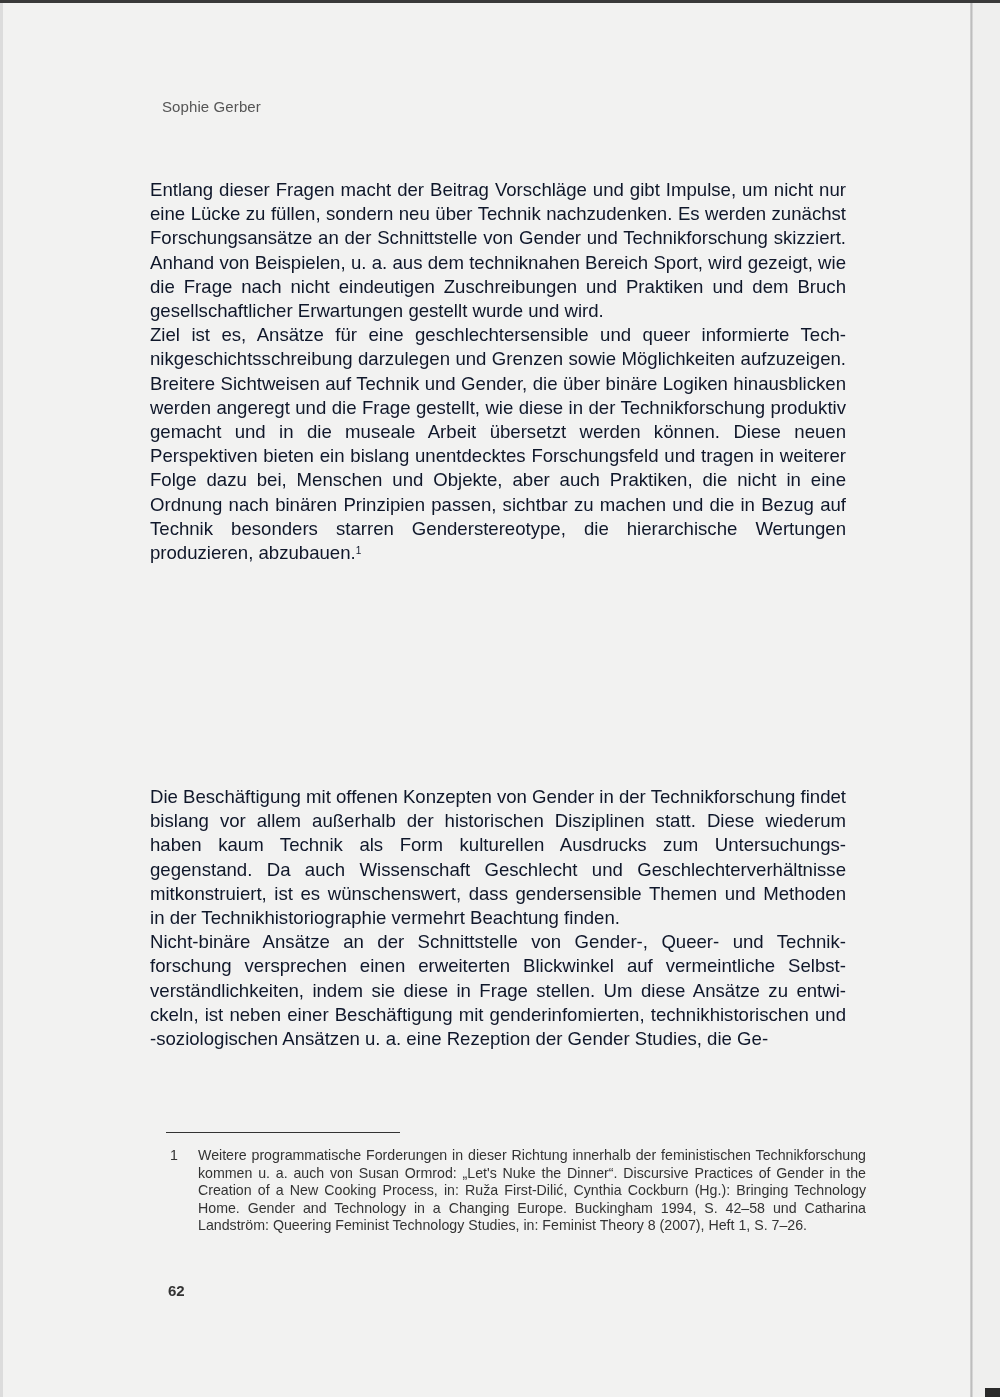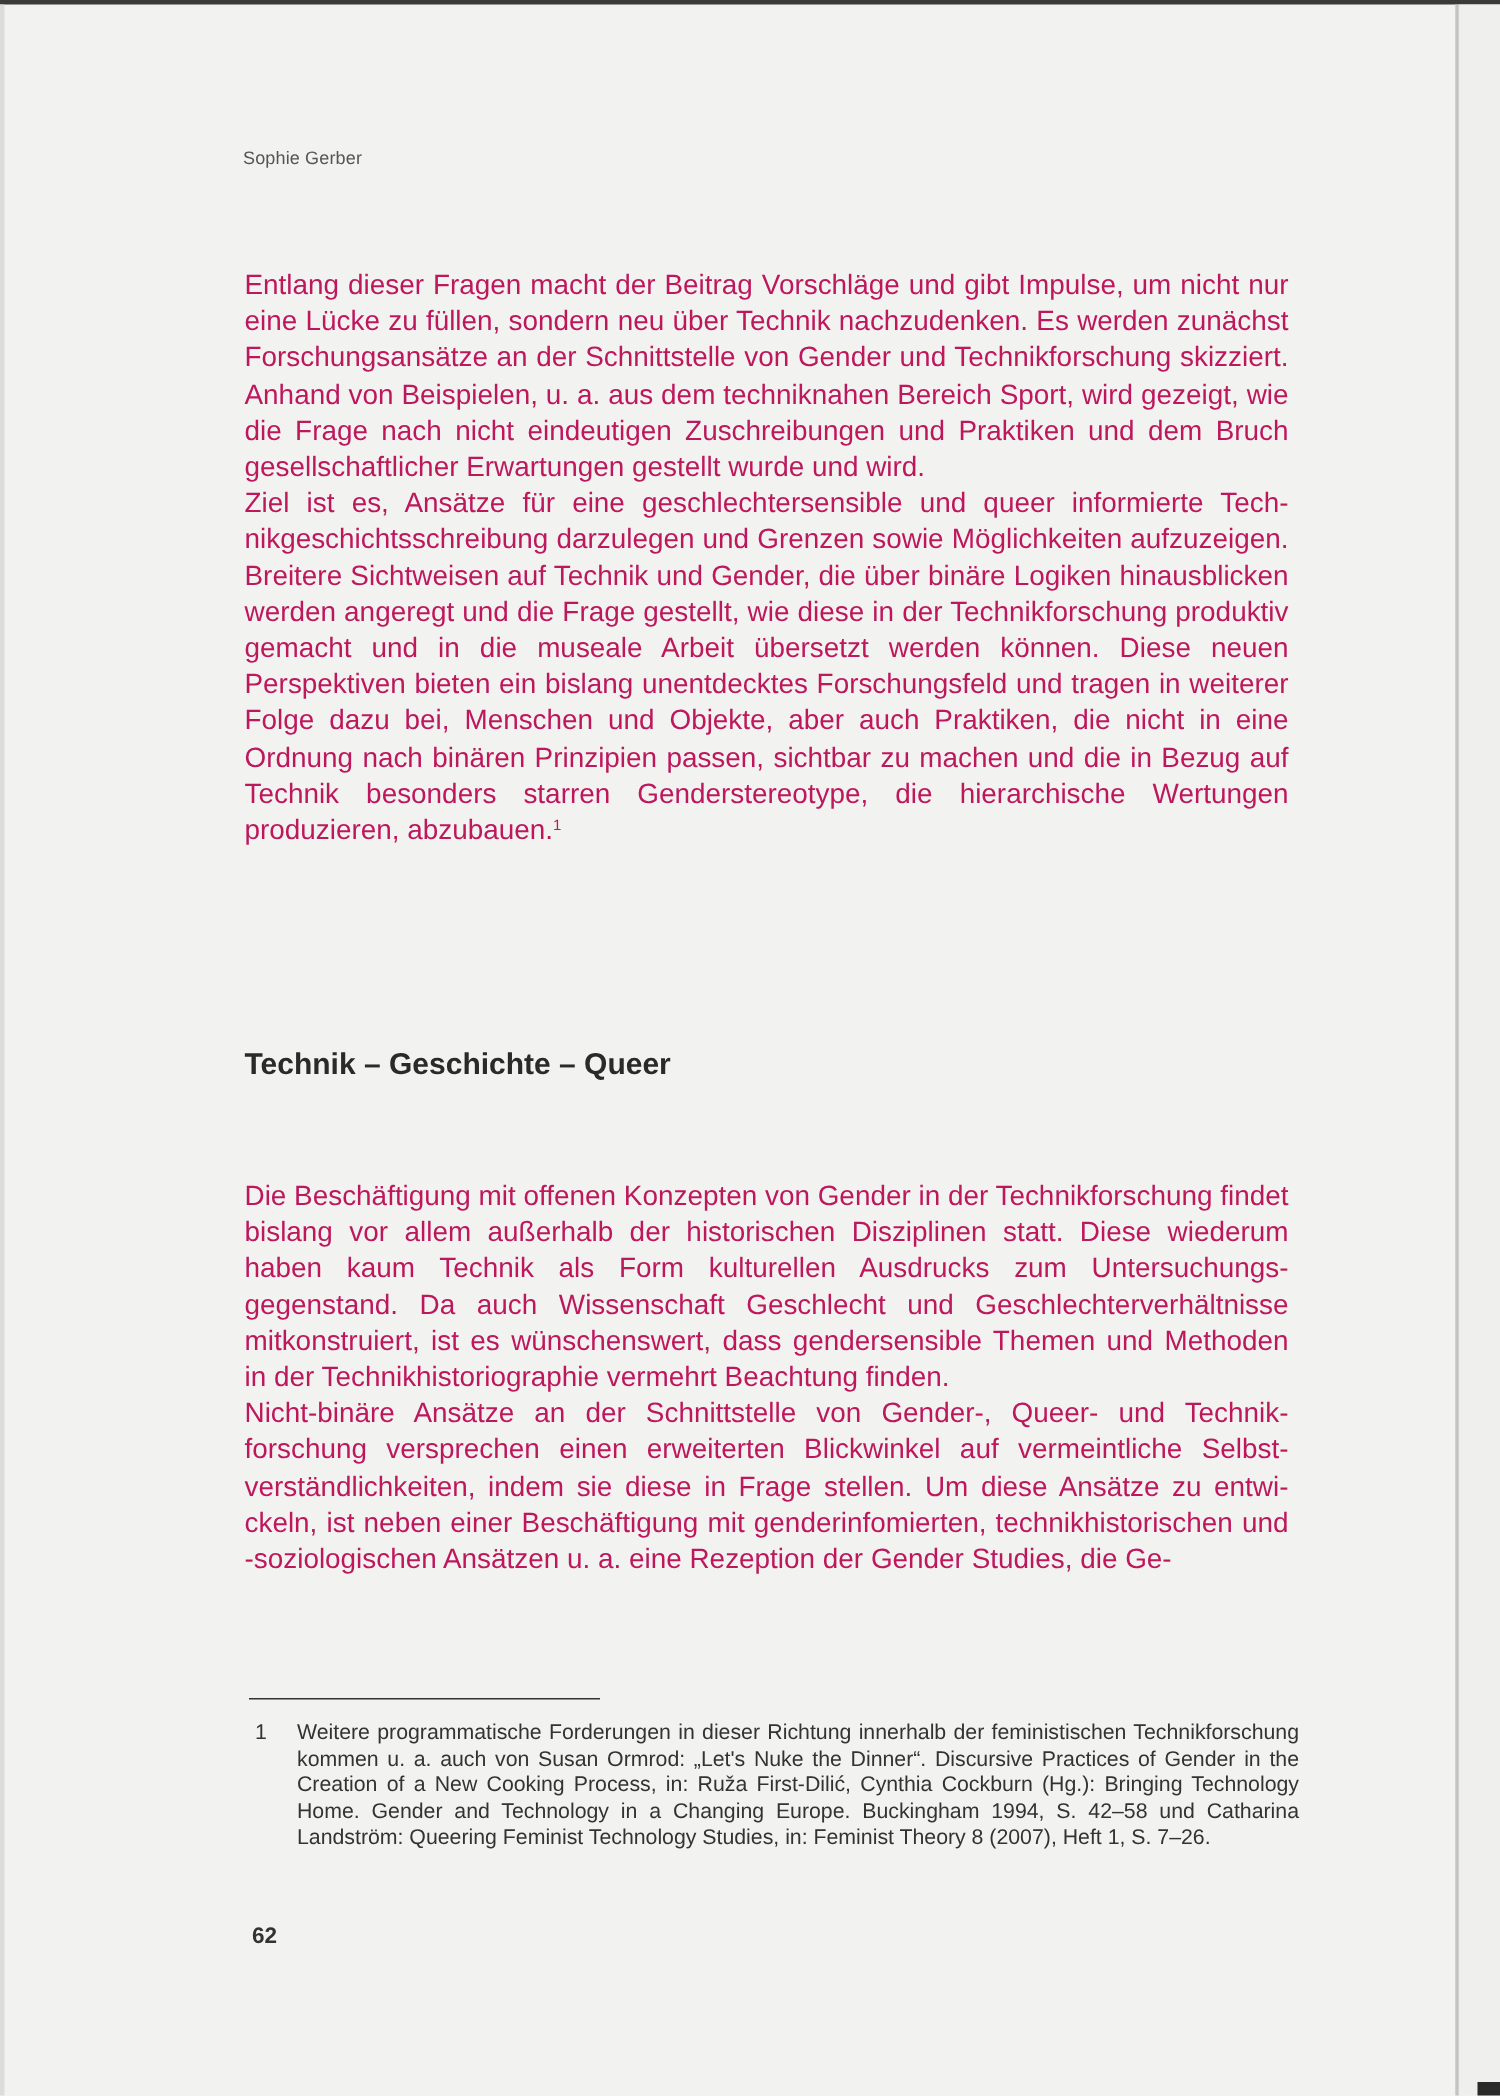--- a/index.html
+++ b/index.html
@@ -41,32 +41,32 @@
     }
     .bottom-corner {
       position: absolute;
       left: 985px; top: 1388px;
       width: 15px; height: 9px;
       background: #2a2a2a;
     }
     .running-head {
       position: absolute;
       left: 162px; top: 98px;
-      font-size: 12px;
+      font-size: 15px;
       color: #555;
       letter-spacing: 0.1px;
     }
     .body-text {
       position: absolute;
-      left: 163px;
+      left: 150px;
       width: 696px;
       font-size: 18.6px;
       line-height: 24.2px;
       text-align: justify;
-      color: #be185d;
+      color: #0f172a;
     }
     .body-text p {
       margin: 0;
       text-align: justify;
     }
     .block1 { top: 178px; }
     .block2 { top: 785px; }
     .heading {
       position: absolute;
       left: 163px;
@@ -123,21 +123,20 @@
 <div class="bottom-corner"></div>
 
 <div class="running-head">Sophie Gerber</div>
 
 <div class="body-text block1">
   <p>Entlang dieser Fragen macht der Beitrag Vorschläge und gibt Impulse, um nicht nur eine Lücke zu füllen, sondern neu über Technik nachzudenken. Es werden zunächst Forschungsansätze an der Schnittstelle von Gender und Technikforschung skizziert. Anhand von Beispielen, u. a. aus dem techniknahen Bereich Sport, wird gezeigt, wie die Frage nach nicht eindeutigen Zuschrei­bungen und Praktiken und dem Bruch gesellschaftlicher Erwartungen gestellt wurde und wird.</p>
   <p><span>Ziel ist es, Ansätze für eine geschlechtersensible und queer informierte Tech­nikgeschichtsschreibung darzulegen und Grenzen sowie Möglichkeiten aufzu­zeigen. Breitere Sichtweisen auf Technik und Gender, die über binäre Logiken hinausblicken werden angeregt und die Frage gestellt, wie diese in der Technik­forschung produktiv gemacht und in die museale Arbeit übersetzt werden kön­nen. Diese neuen Perspektiven bieten ein bislang unentdecktes Forschungs­feld und tragen in weiterer Folge dazu bei, Menschen und Objekte, aber auch Praktiken, die nicht in eine Ordnung nach binären Prinzipien passen, sichtbar zu machen und die in Bezug auf Technik besonders starren Genderstereotype, die hierarchische Wertungen produzieren, abzubauen.</span><sup class="fn">1</sup></p>
 </div>
 
 <div class="heading">
-  <div>Technik – Geschichte – Queer</div>
 </div>
 
 <div class="body-text block2">
   <p>Die Beschäftigung mit offenen Konzepten von Gender in der Technikforschung findet bislang vor allem außerhalb der historischen Disziplinen statt. Diese wie­derum haben kaum Technik als Form kulturellen Ausdrucks zum Untersuchungs­gegenstand. Da auch Wissenschaft Geschlecht und Geschlechterverhältnisse mitkonstruiert, ist es wünschenswert, dass gendersensible Themen und Metho­den in der Technikhistoriographie vermehrt Beachtung finden.</p>
   <p>Nicht-binäre Ansätze an der Schnittstelle von Gender-, Queer- und Technik­forschung versprechen einen erweiterten Blickwinkel auf vermeintliche Selbst­verständlichkeiten, indem sie diese in Frage stellen. Um diese Ansätze zu entwi­ckeln, ist neben einer Beschäftigung mit genderinfomierten, technikhistorischen und -soziologischen Ansätzen u. a. eine Rezeption der Gender Studies, die Ge-</p>
 </div>
 
 <div class="fn-rule"></div>
 
 <div class="footnote">

